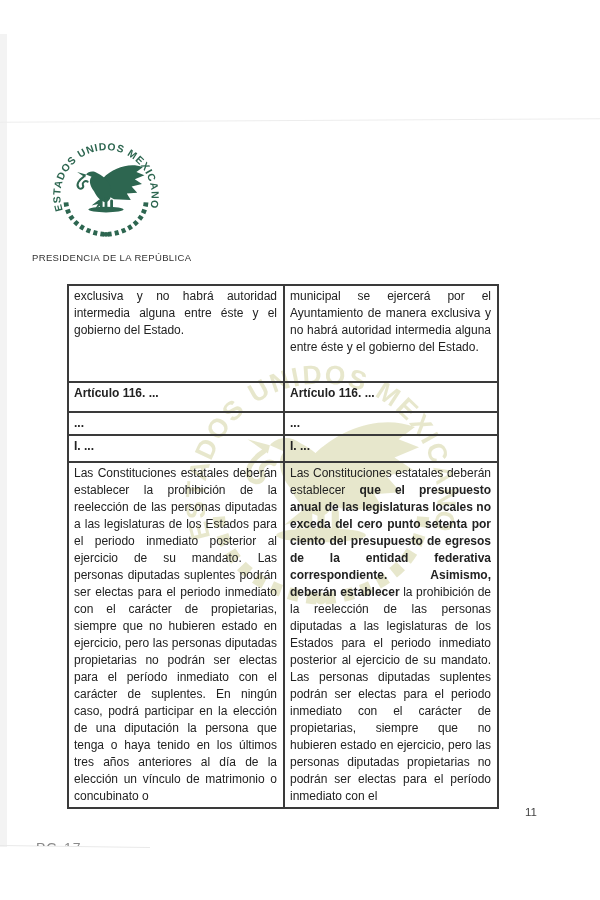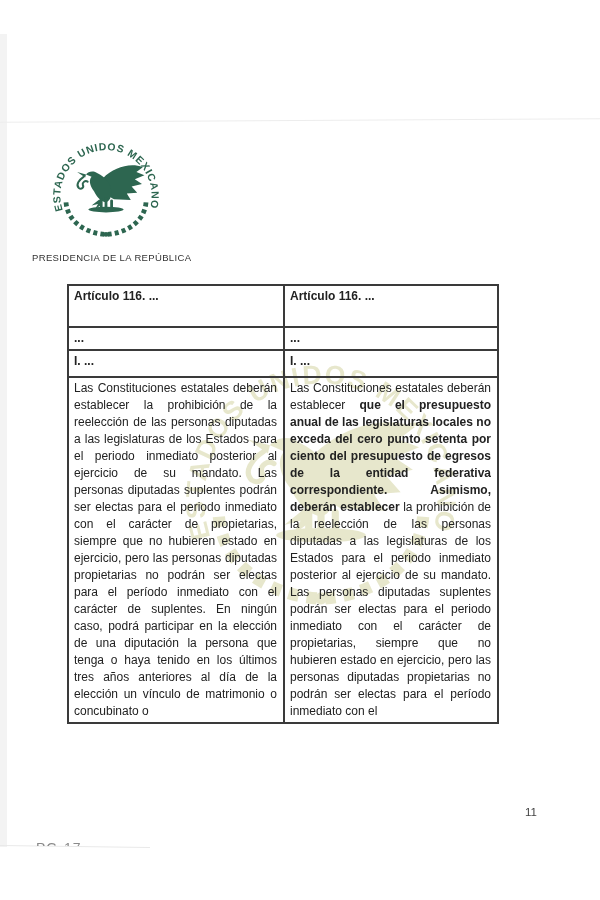--- a/index.html
+++ b/index.html
@@ -85,21 +85,25 @@
     <use href="#seal-art"></use>
   </svg>
 
   
   <table class="doc">
     <colgroup>
         <col class="col-l">
         <col class="col-r">
       </colgroup>
     <tbody>
-      <tr style="height:42px;">
+      <tr style="height:97px;">
+        <td>exclusiva y no habrá autoridad intermedia alguna entre éste y el gobierno del Estado.</td>
+        <td>municipal se ejercerá por el Ayuntamiento de manera exclusiva y no habrá autoridad intermedia alguna entre éste y el gobierno del Estado.</td>
+      </tr>
+      <tr style="height:30px;">
         <td class="cell-bold">Artículo 116. ...</td>
         <td class="cell-bold">Artículo 116. ...</td>
       </tr>
       <tr style="height:21px;">
         <td class="cell-bold">...</td>
         <td class="cell-bold">...</td>
       </tr>
       <tr style="height:27px;">
         <td class="cell-bold">I. ...</td>
         <td class="cell-bold">I. ...</td>

